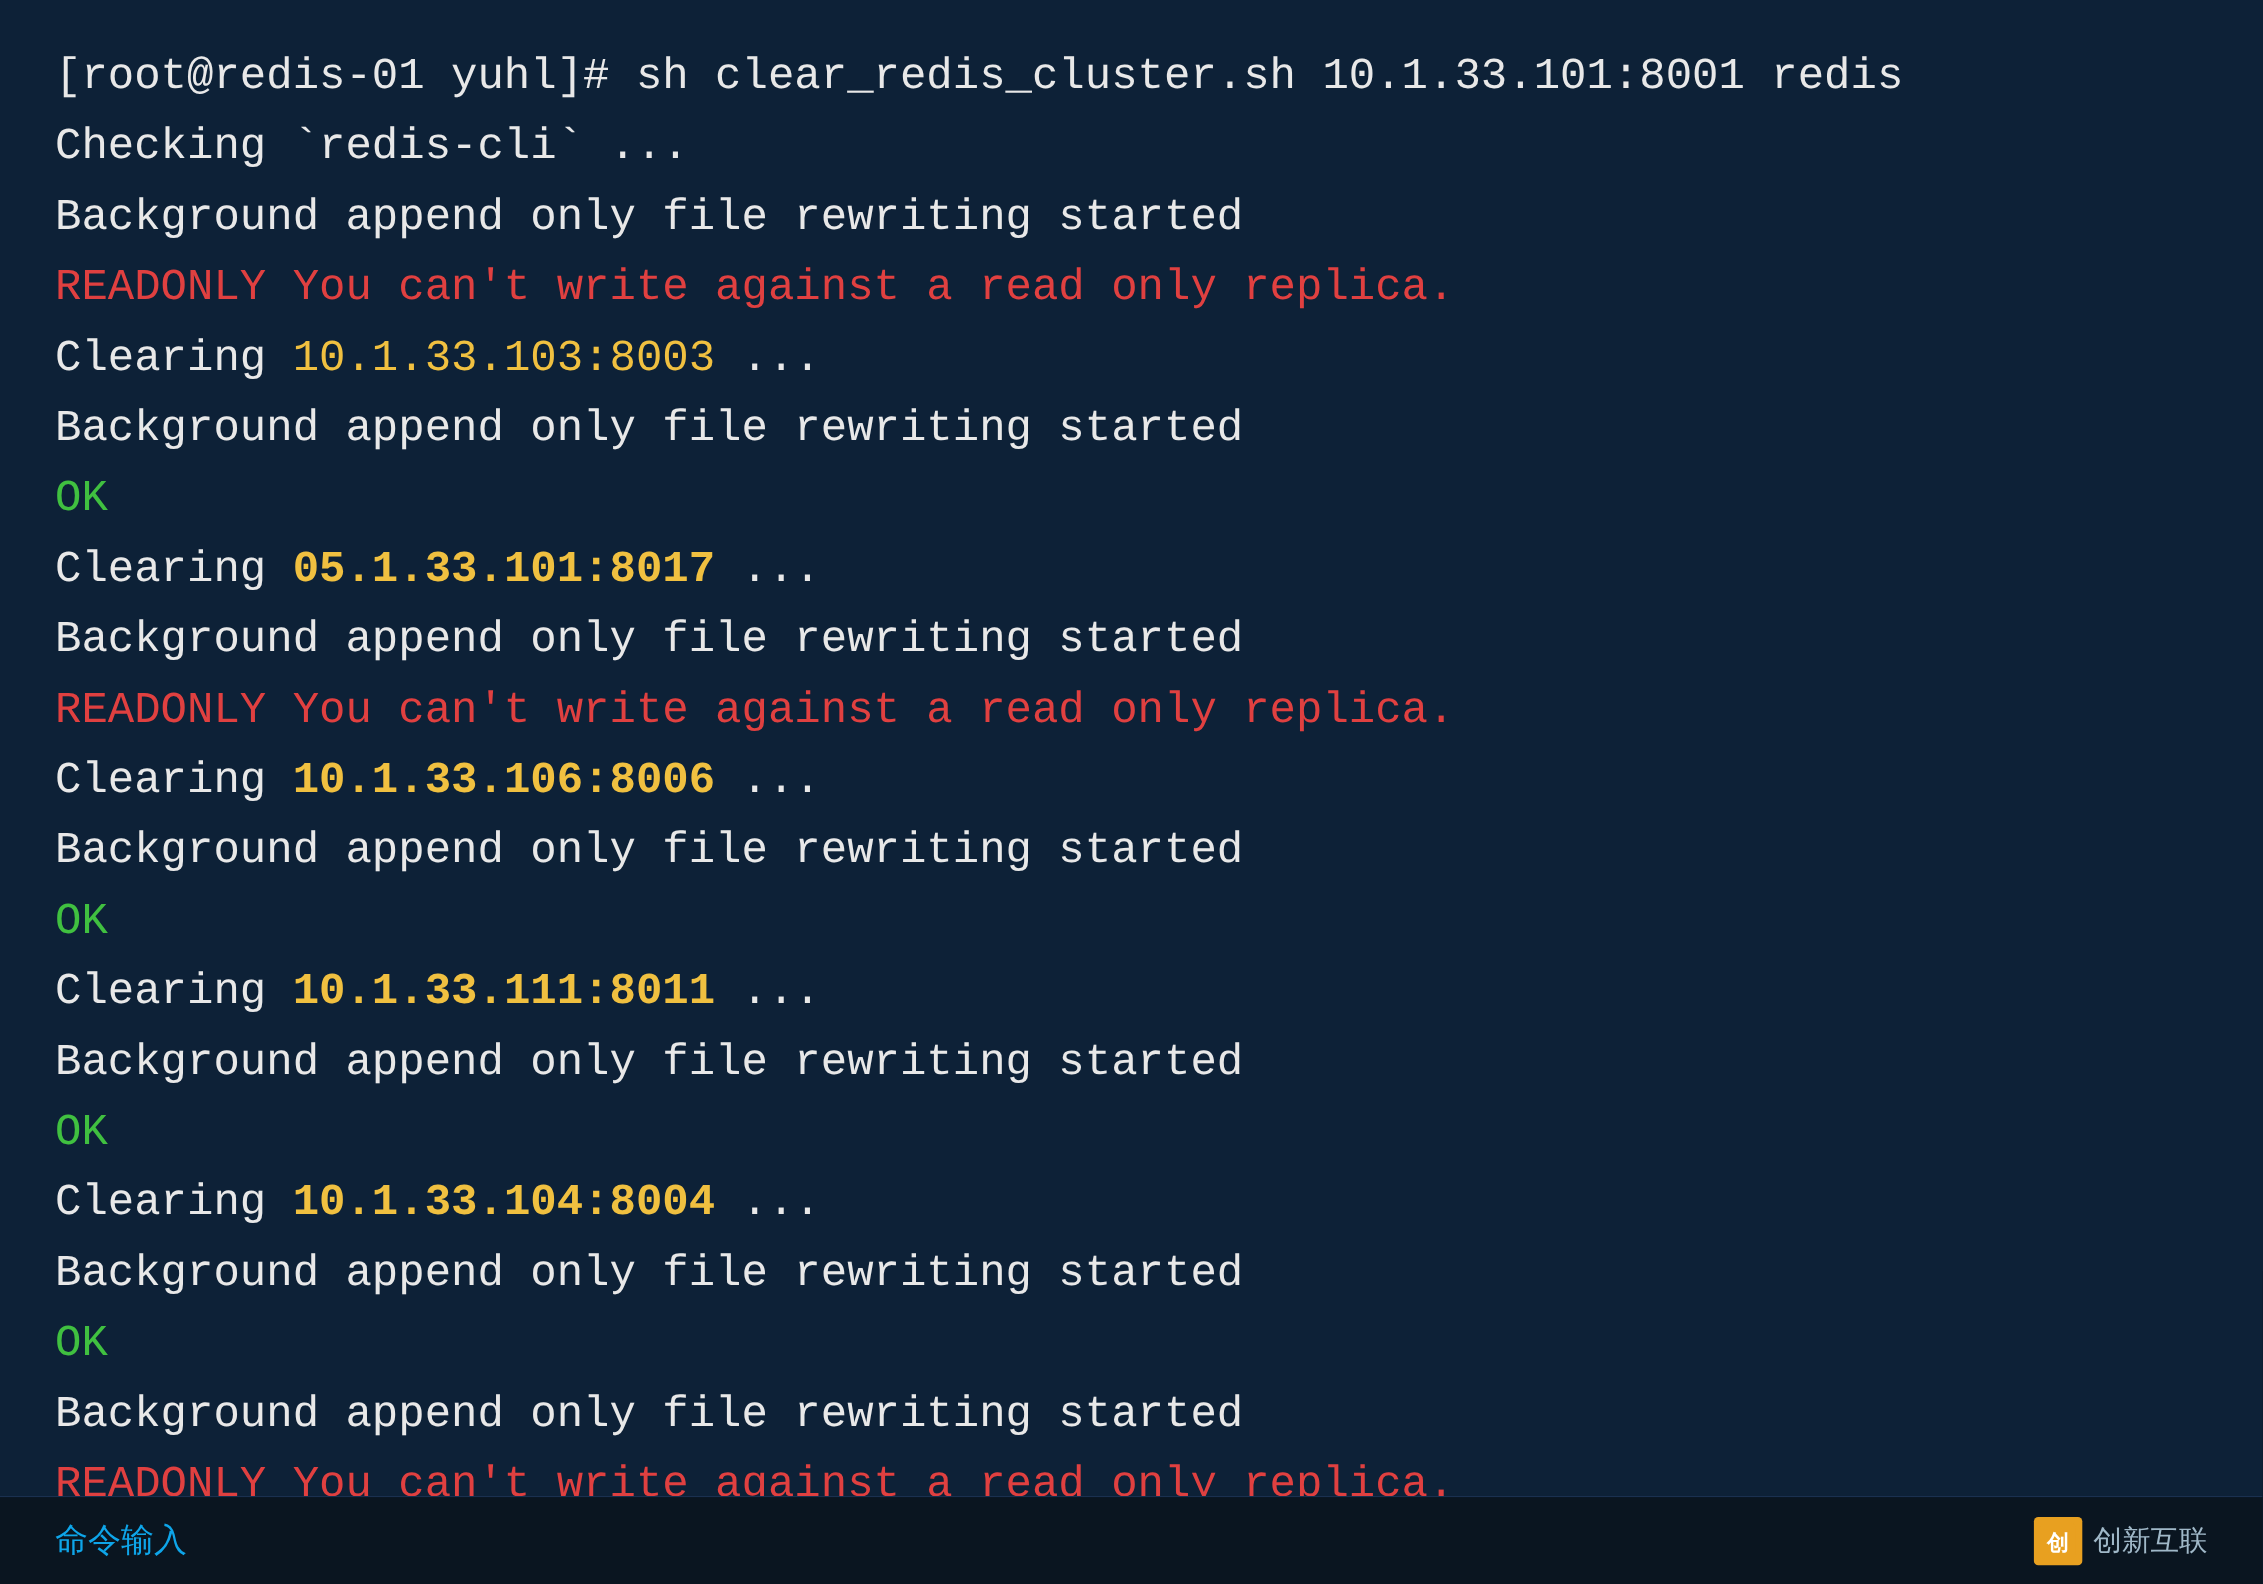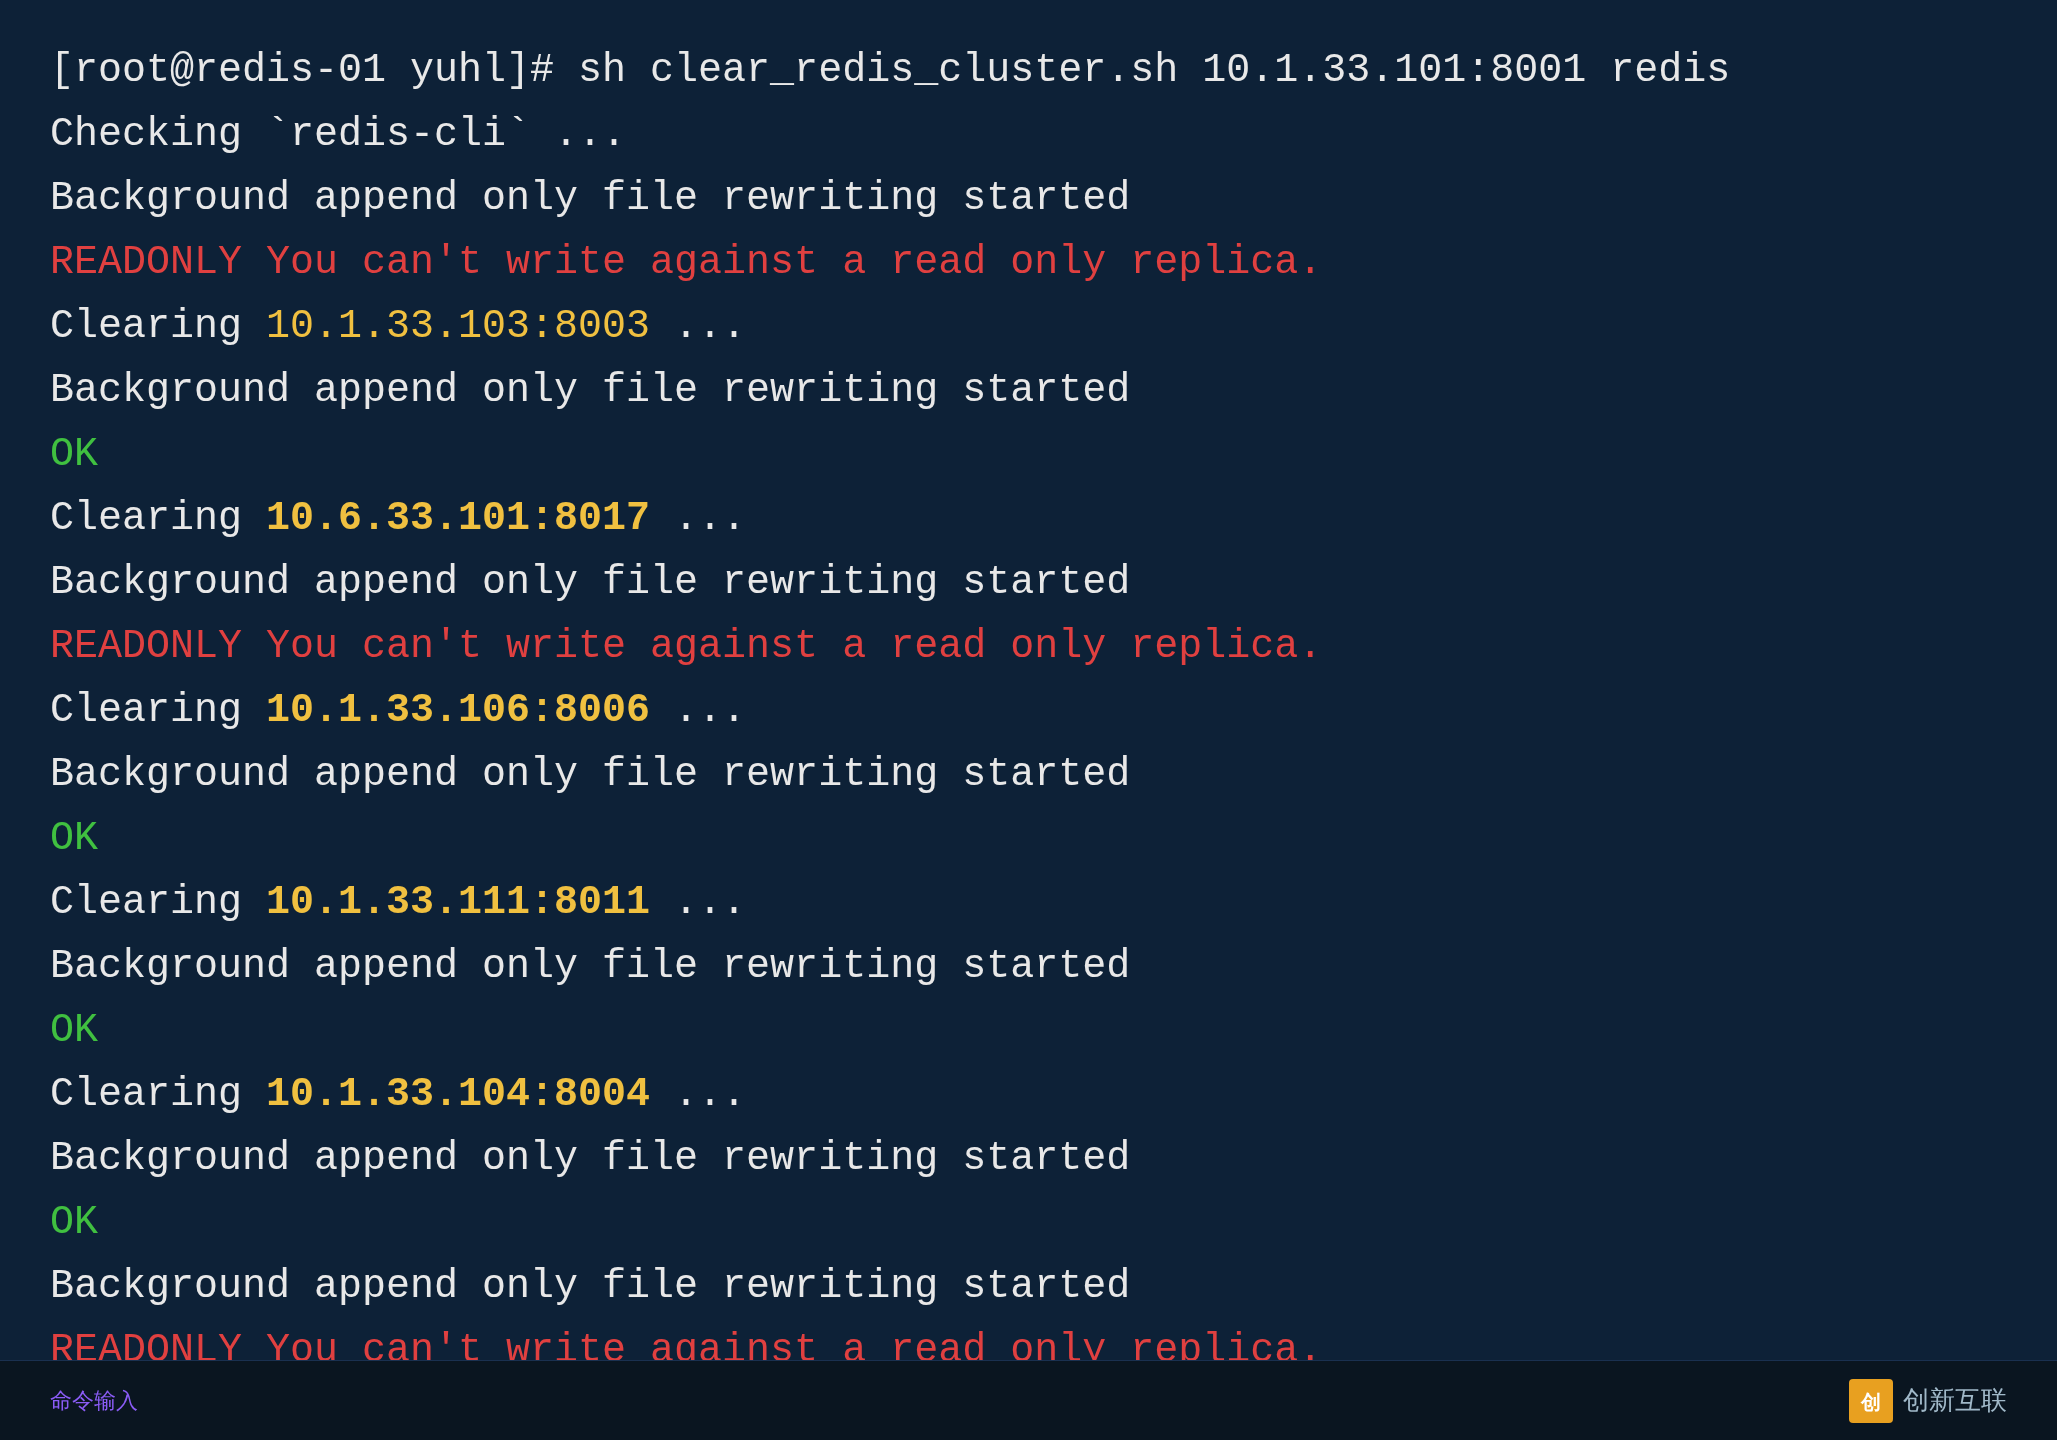--- a/index.html
+++ b/index.html
@@ -36,22 +36,22 @@
       background-color: #0a1520;
       border-top: 1px solid #1a3050;
       height: 80px;
       display: flex;
       align-items: center;
       justify-content: space-between;
       padding: 0 50px;
     }
 
     .bottom-bar-left {
-      color: #8b5cf6;
-      font-size: 22px;
+      color: #0ea5e9;
+      font-size: 30px;
       font-family: Liberation Mono, monospace;
     }
 
     .bottom-bar-right {
       display: flex;
       align-items: center;
       gap: 10px;
     }
 
     .brand-icon {
@@ -77,21 +77,21 @@
 <body>
 
 <div class="terminal" id="terminal-container">
 <div class="terminal-line"><span style="color: rgb(232, 232, 232);">[root@redis-01 yuhl]# sh clear_redis_cluster.sh 10.1.33.101:8001 redis</span></div>
     <div class="terminal-line"><span style="color: rgb(232, 232, 232);">Checking `redis-cli` ...</span></div>
     <div class="terminal-line"><span style="color: rgb(232, 232, 232);">Background append only file rewriting started</span></div>
     <div class="terminal-line"><span style="color: rgb(224, 64, 64);">READONLY You can't write against a read only replica.</span></div>
     <div class="terminal-line"><span style="color: rgb(232, 232, 232);">Clearing </span><span style="color: rgb(240, 192, 64); font-weight: normal;">10.1.33.103:8003</span><span style="color: rgb(232, 232, 232);"> ...</span></div>
     <div class="terminal-line"><span style="color: rgb(232, 232, 232);">Background append only file rewriting started</span></div>
     <div class="terminal-line"><span style="color: rgb(64, 192, 64);">OK</span></div>
-    <div class="terminal-line"><span style="color: rgb(232, 232, 232);">Clearing </span><span style="color: rgb(240, 192, 64); font-weight: bold;">10.6.33.101:8017</span><span style="color: rgb(232, 232, 232);"> ...</span></div>
+    <div class="terminal-line"><span style="color: rgb(232, 232, 232);">Clearing </span><span style="color: rgb(240, 192, 64); font-weight: bold;">05.1.33.101:8017</span><span style="color: rgb(232, 232, 232);"> ...</span></div>
     <div class="terminal-line"><span style="color: rgb(232, 232, 232);">Background append only file rewriting started</span></div>
     <div class="terminal-line"><span style="color: rgb(224, 64, 64);">READONLY You can't write against a read only replica.</span></div>
     <div class="terminal-line"><span style="color: rgb(232, 232, 232);">Clearing </span><span style="color: rgb(240, 192, 64); font-weight: bold;">10.1.33.106:8006</span><span style="color: rgb(232, 232, 232);"> ...</span></div>
     <div class="terminal-line"><span style="color: rgb(232, 232, 232);">Background append only file rewriting started</span></div>
     <div class="terminal-line"><span style="color: rgb(64, 192, 64);">OK</span></div>
     <div class="terminal-line"><span style="color: rgb(232, 232, 232);">Clearing </span><span style="color: rgb(240, 192, 64); font-weight: bold;">10.1.33.111:8011</span><span style="color: rgb(232, 232, 232);"> ...</span></div>
     <div class="terminal-line"><span style="color: rgb(232, 232, 232);">Background append only file rewriting started</span></div>
     <div class="terminal-line"><span style="color: rgb(64, 192, 64);">OK</span></div>
     <div class="terminal-line"><span style="color: rgb(232, 232, 232);">Clearing </span><span style="color: rgb(240, 192, 64); font-weight: bold;">10.1.33.104:8004</span><span style="color: rgb(232, 232, 232);"> ...</span></div>
     <div class="terminal-line"><span style="color: rgb(232, 232, 232);">Background append only file rewriting started</span></div>

